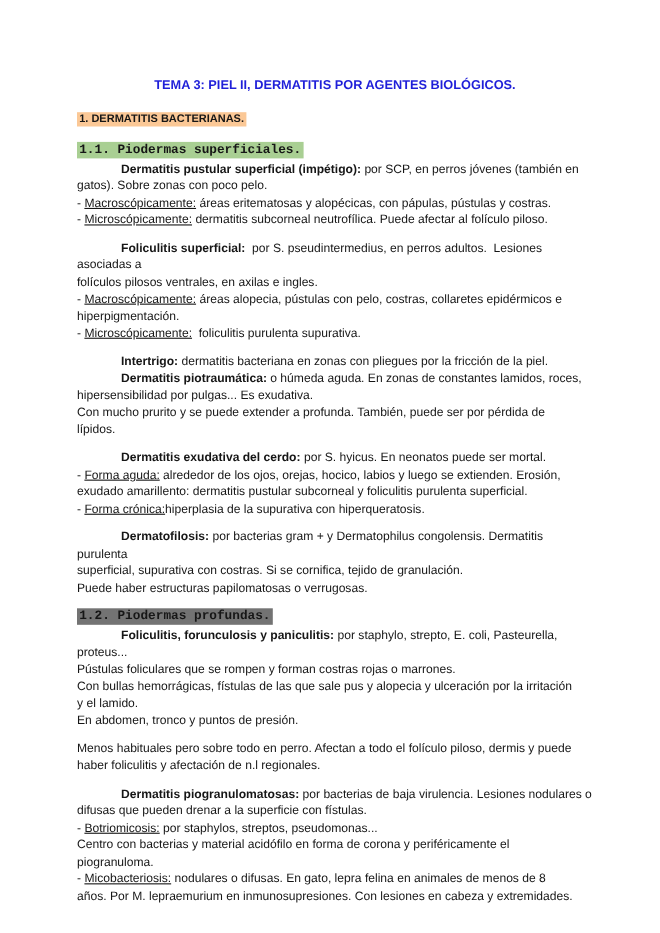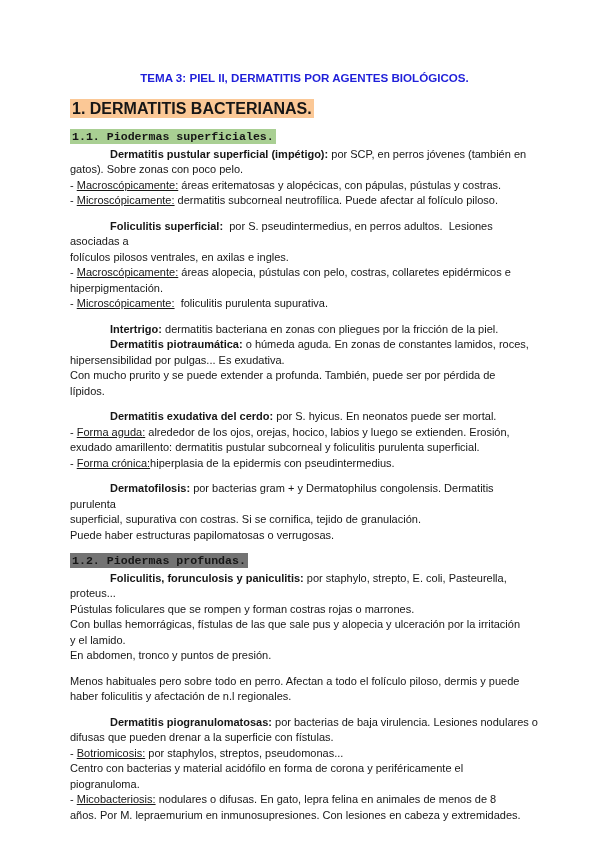--- a/index.html
+++ b/index.html
@@ -16,21 +16,21 @@
     overflow:hidden;
   }
   .doc-title{
     text-align:center;
     font-weight:bold;
     font-size:11.6px;
     margin:0 0 15px 0;
     white-space:pre-wrap;
   }
   .block{margin:0 0 10px 0;white-space:pre-wrap;}
-  .block.h1{font-weight:bold;font-size:16px;margin-bottom:13px;}
+  .block.h1{font-weight:bold;font-size:10px;margin-bottom:13px;}
   .block.h2{font-weight:bold;font-size:11.6px;margin-bottom:2px;font-family:Liberation Mono, monospace;}
   .hl{padding:1px 2px 1px 2px;}
   .seg-b{font-weight:bold;padding-left:40px;}
   .seg-u{text-decoration:underline;}
 </style>
 </head>
 <body>
 
 <div class="page" style="background: rgb(255, 255, 255); color: rgb(22, 22, 22);">
   <div class="doc-title" style="color: rgb(31, 31, 217);">TEMA 3: PIEL II, DERMATITIS POR AGENTES BIOLÓGICOS.</div>
@@ -47,21 +47,21 @@
 hiperpigmentación.
 - </span><span class="seg-u">Microscópicamente:</span><span class="">  foliculitis purulenta supurativa.</span></div>
       <div class="block paragraph"><span class="seg-b ">Intertrigo:</span><span class=""> dermatitis bacteriana en zonas con pliegues por la fricción de la piel.
 </span><span class="seg-b ">Dermatitis piotraumática:</span><span class=""> o húmeda aguda. En zonas de constantes lamidos, roces,
 hipersensibilidad por pulgas... Es exudativa.
 Con mucho prurito y se puede extender a profunda. También, puede ser por pérdida de
 lípidos.</span></div>
       <div class="block paragraph"><span class="seg-b ">Dermatitis exudativa del cerdo:</span><span class=""> por S. hyicus. En neonatos puede ser mortal.
 - </span><span class="seg-u">Forma aguda:</span><span class=""> alrededor de los ojos, orejas, hocico, labios y luego se extienden. Erosión,
 exudado amarillento: dermatitis pustular subcorneal y foliculitis purulenta superficial.
-- </span><span class="seg-u">Forma crónica:</span><span class="">hiperplasia de la epidermis con pseudintermedius.</span></div>
+- </span><span class="seg-u">Forma crónica:</span><span class="">hiperplasia de la supurativa con hiperqueratosis.</span></div>
       <div class="block paragraph"><span class="seg-b ">Dermatofilosis:</span><span class=""> por bacterias gram + y Dermatophilus congolensis. Dermatitis purulenta
 superficial, supurativa con costras. Si se cornifica, tejido de granulación.
 Puede haber estructuras papilomatosas o verrugosas.</span></div>
       <div class="block h2"><span class="hl" style="background-color: #737373;">1.2. Piodermas profundas.</span></div>
       <div class="block paragraph"><span class="seg-b ">Foliculitis, forunculosis y paniculitis:</span><span class=""> por staphylo, strepto, E. coli, Pasteurella, proteus...
 Pústulas foliculares que se rompen y forman costras rojas o marrones.
 Con bullas hemorrágicas, fístulas de las que sale pus y alopecia y ulceración por la irritación
 y el lamido.
 En abdomen, tronco y puntos de presión.</span></div>
       <div class="block paragraph"><span class="">Menos habituales pero sobre todo en perro. Afectan a todo el folículo piloso, dermis y puede

